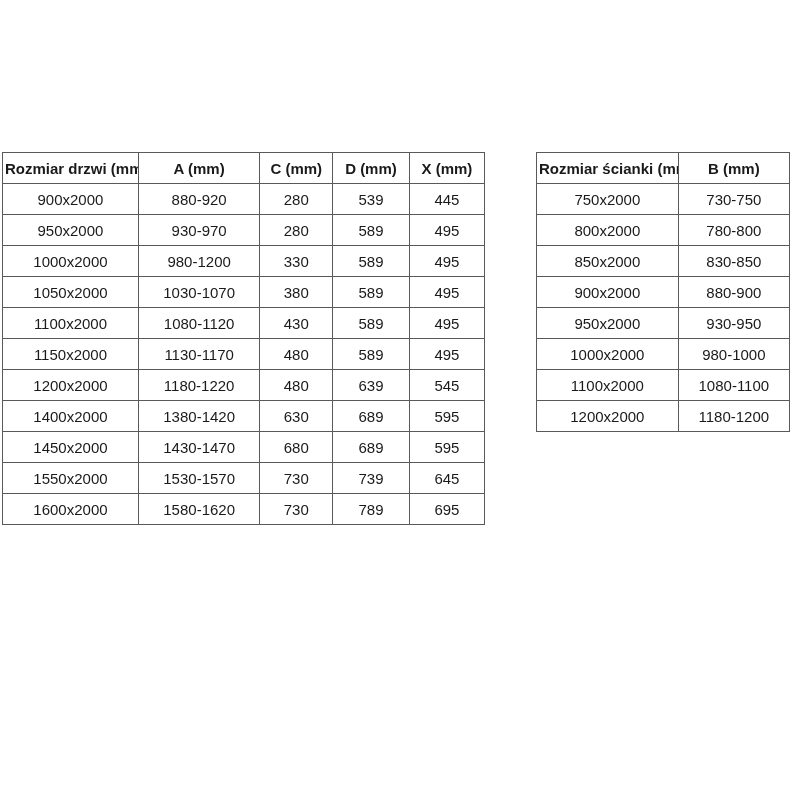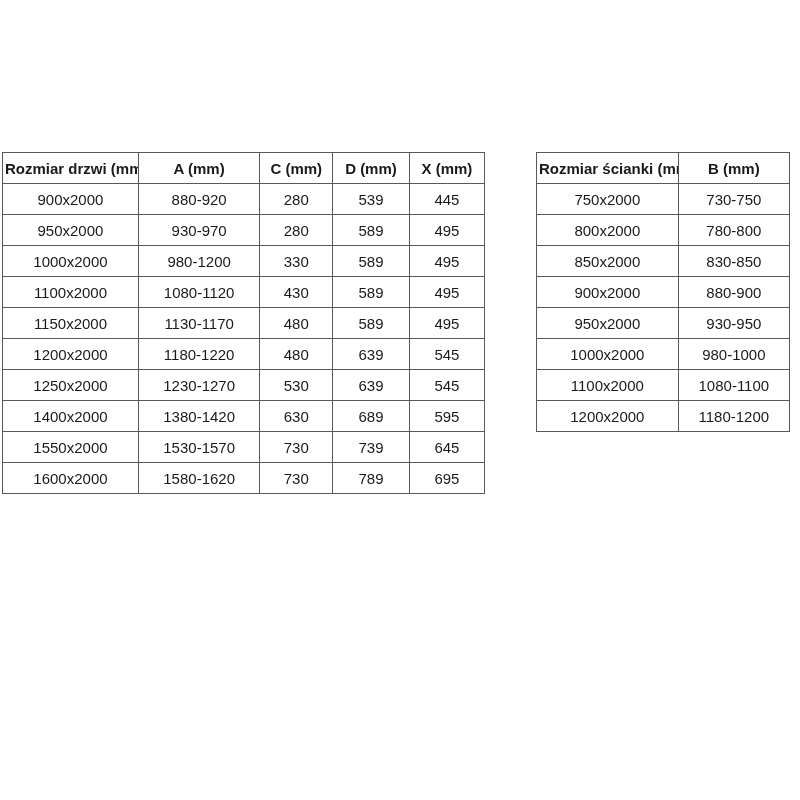--- a/index.html
+++ b/index.html
@@ -92,20 +92,27 @@
           <td>495</td>
         </tr>
         <tr>
           <td>1000x2000</td>
           <td>980-1200</td>
           <td>330</td>
           <td>589</td>
           <td>495</td>
         </tr>
         <tr>
+          <td>1050x2000</td>
+          <td>1030-1070</td>
+          <td>380</td>
+          <td>589</td>
+          <td>495</td>
+        </tr>
+        <tr>
           <td>1100x2000</td>
           <td>1080-1120</td>
           <td>430</td>
           <td>589</td>
           <td>495</td>
         </tr>
         <tr>
           <td>1150x2000</td>
           <td>1130-1170</td>
           <td>480</td>
@@ -113,34 +120,34 @@
           <td>495</td>
         </tr>
         <tr>
           <td>1200x2000</td>
           <td>1180-1220</td>
           <td>480</td>
           <td>639</td>
           <td>545</td>
         </tr>
         <tr>
-          <td>1250x2000</td>
-          <td>1230-1270</td>
-          <td>530</td>
-          <td>639</td>
-          <td>545</td>
-        </tr>
-        <tr>
           <td>1400x2000</td>
           <td>1380-1420</td>
           <td>630</td>
           <td>689</td>
           <td>595</td>
         </tr>
         <tr>
+          <td>1450x2000</td>
+          <td>1430-1470</td>
+          <td>680</td>
+          <td>689</td>
+          <td>595</td>
+        </tr>
+        <tr>
           <td>1550x2000</td>
           <td>1530-1570</td>
           <td>730</td>
           <td>739</td>
           <td>645</td>
         </tr>
         <tr>
           <td>1600x2000</td>
           <td>1580-1620</td>
           <td>730</td>

